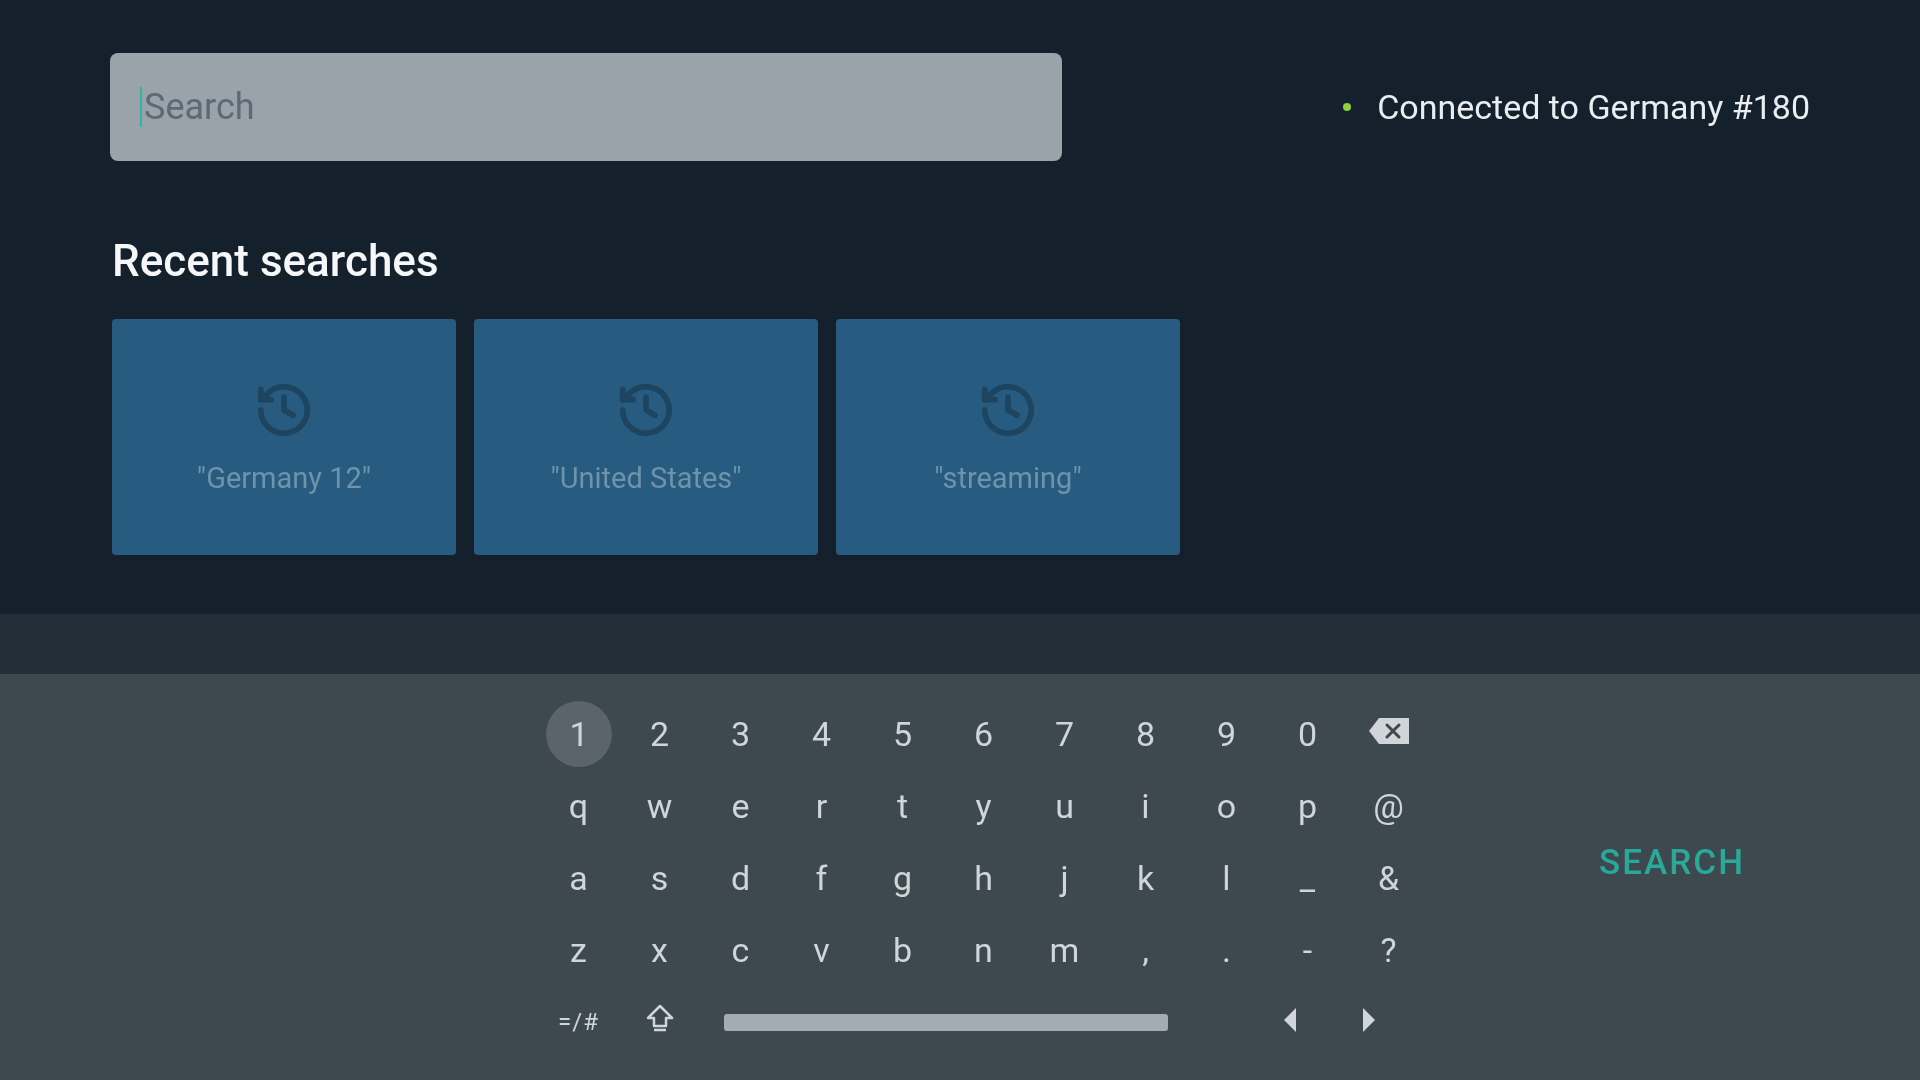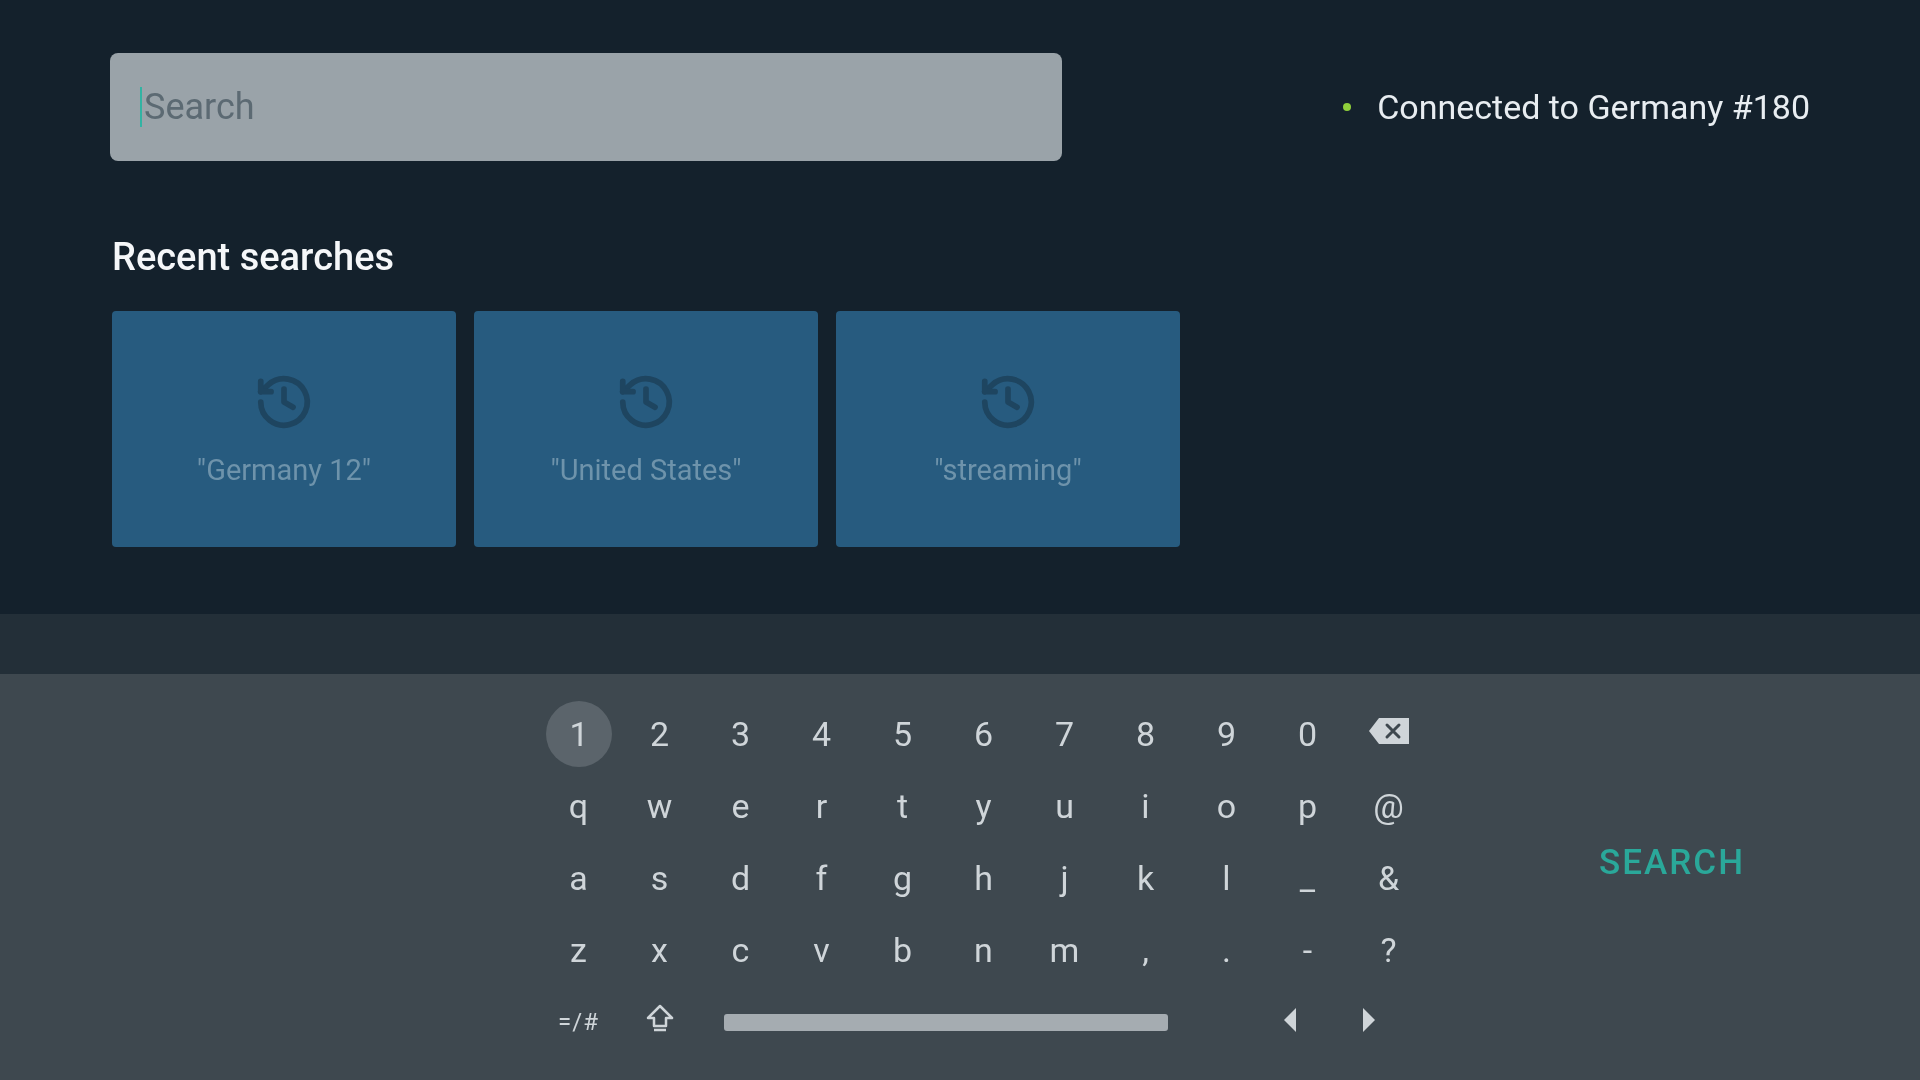--- a/index.html
+++ b/index.html
@@ -17,21 +17,21 @@
     display: flex; align-items: center;
     position: relative;
   }
   .search-box .caret {
     width: 2px; height: 40px; background: #32b3a3; margin-right: 2px;
   }
   .search-box .placeholder { color: #5c6a73; font-size: 36px; }
   .status { margin-left: auto; display: flex; align-items: center; gap: 26px; color: #e8edf1; font-size: 34px; }
   .status .dot { width: 8px; height: 8px; border-radius: 50%; background: #8fcf3b; }
 
-  .recent-heading { color: #f5f7f9; font-size: 38px; font-weight: 500; margin: 74px 0 0 112px; }
+  .recent-heading { color: #f5f7f9; font-size: 44px; font-weight: 500; margin: 74px 0 0 112px; }
 
   .cards { display: flex; gap: 18px; margin: 32px 0 0 112px; }
   .card {
     width: 344px; height: 236px;
     background: #275b7f;
     border-radius: 4px;
     display: flex; flex-direction: column; align-items: center; justify-content: center;
     gap: 20px;
   }
   .history-icon {

